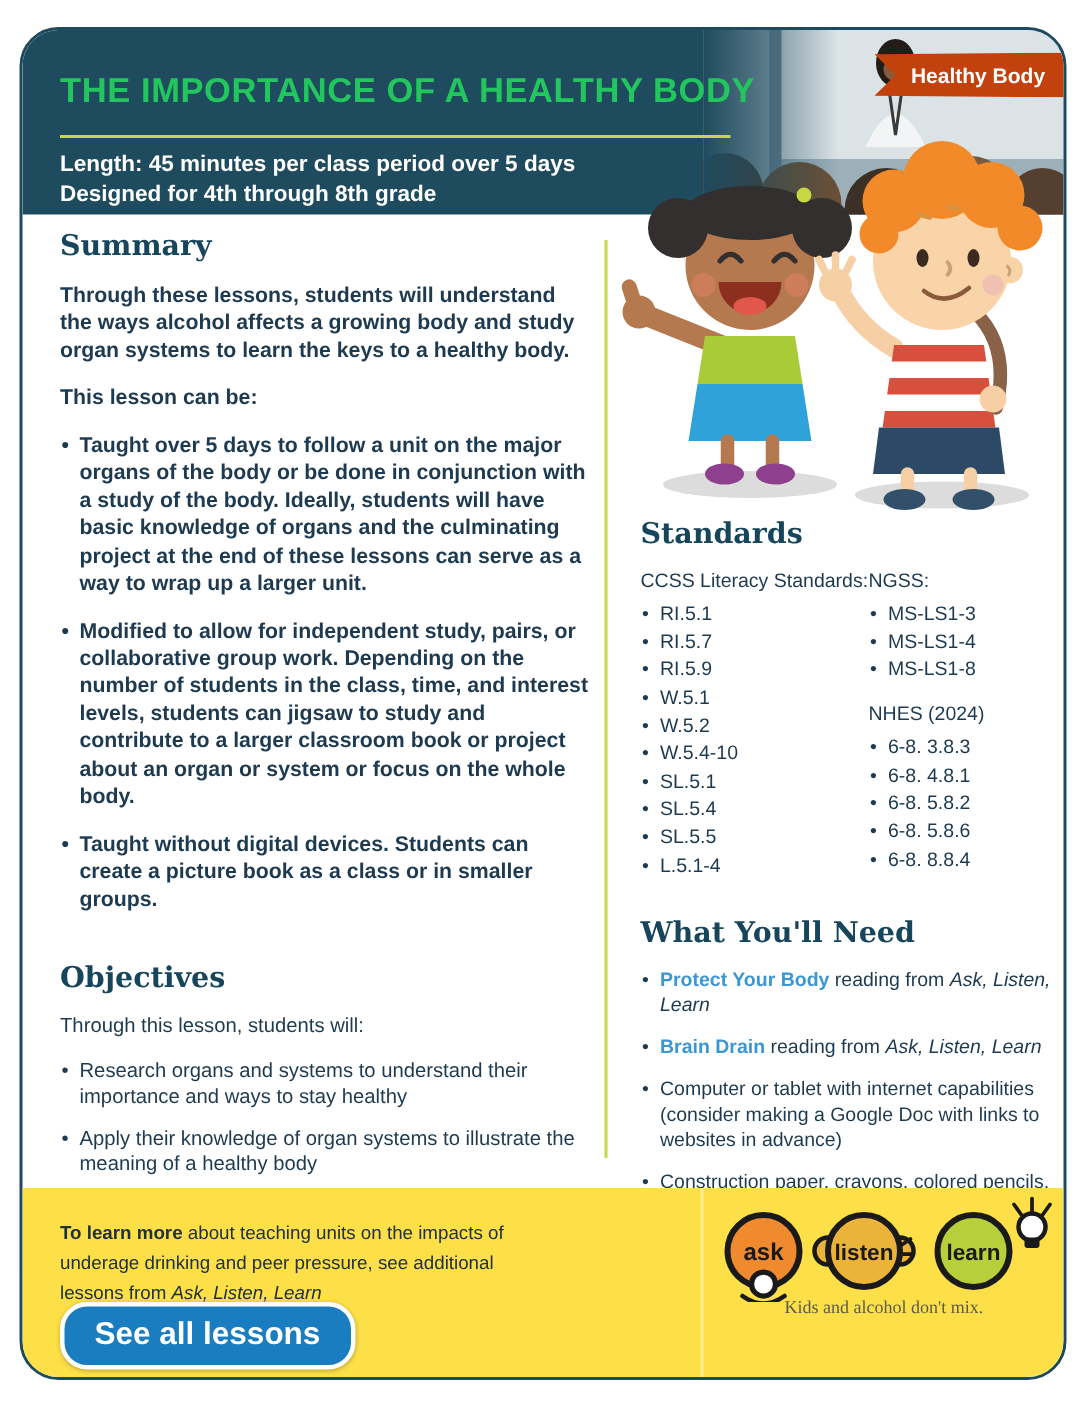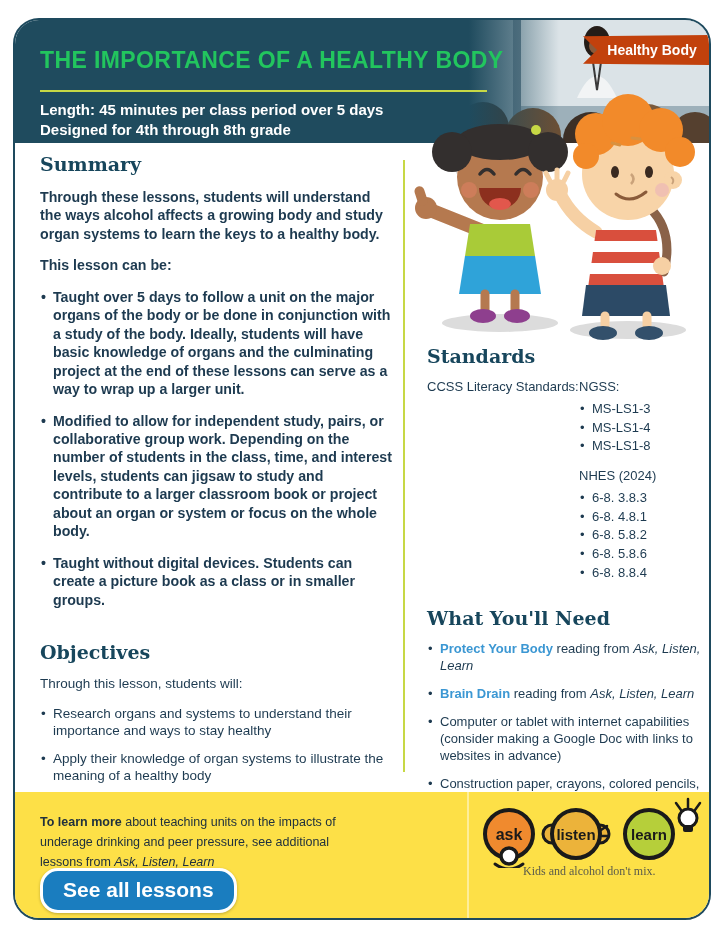--- a/index.html
+++ b/index.html
@@ -201,20 +201,32 @@
         <li>Organize their research to create a visual representation of their learning</li>
         <li>Communicate through spoken, written, and visual language to teach others about how to maintain a healthy body</li>
       </ul>
     </div>
 
     <div class="col-right">
       <h2 class="sec">Standards</h2>
       <div class="stdcols">
         <div class="stdcol-a">
           <div class="stdlabel">CCSS Literacy Standards:</div>
+          <ul class="blist stdlist">
+            <li>RI.5.1</li>
+            <li>RI.5.7</li>
+            <li>RI.5.9</li>
+            <li>W.5.1</li>
+            <li>W.5.2</li>
+            <li>W.5.4-10</li>
+            <li>SL.5.1</li>
+            <li>SL.5.4</li>
+            <li>SL.5.5</li>
+            <li>L.5.1-4</li>
+          </ul>
         </div>
         <div class="stdcol-b">
           <div class="stdlabel">NGSS:</div>
           <ul class="blist stdlist">
             <li>MS-LS1-3</li>
             <li>MS-LS1-4</li>
             <li>MS-LS1-8</li>
           </ul>
           <div class="stdlabel nheslabel">NHES (2024)</div>
           <ul class="blist stdlist">

